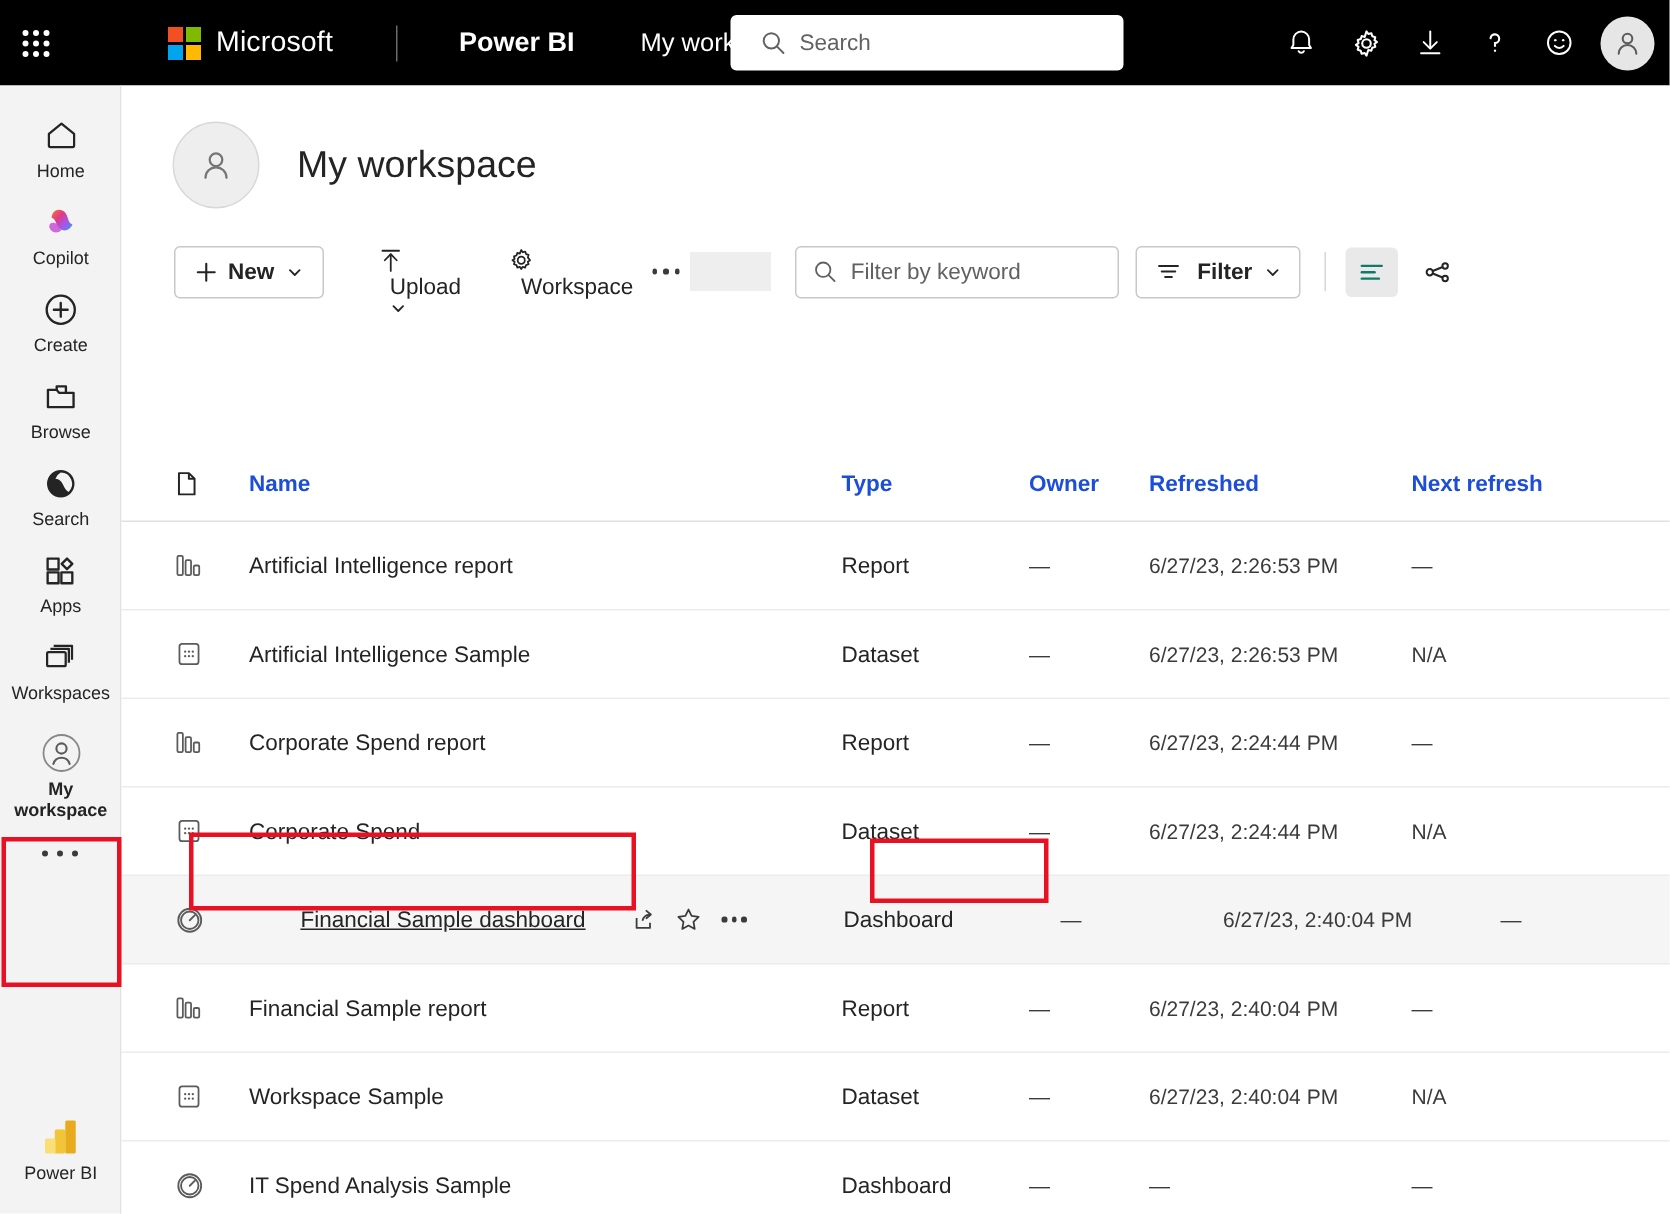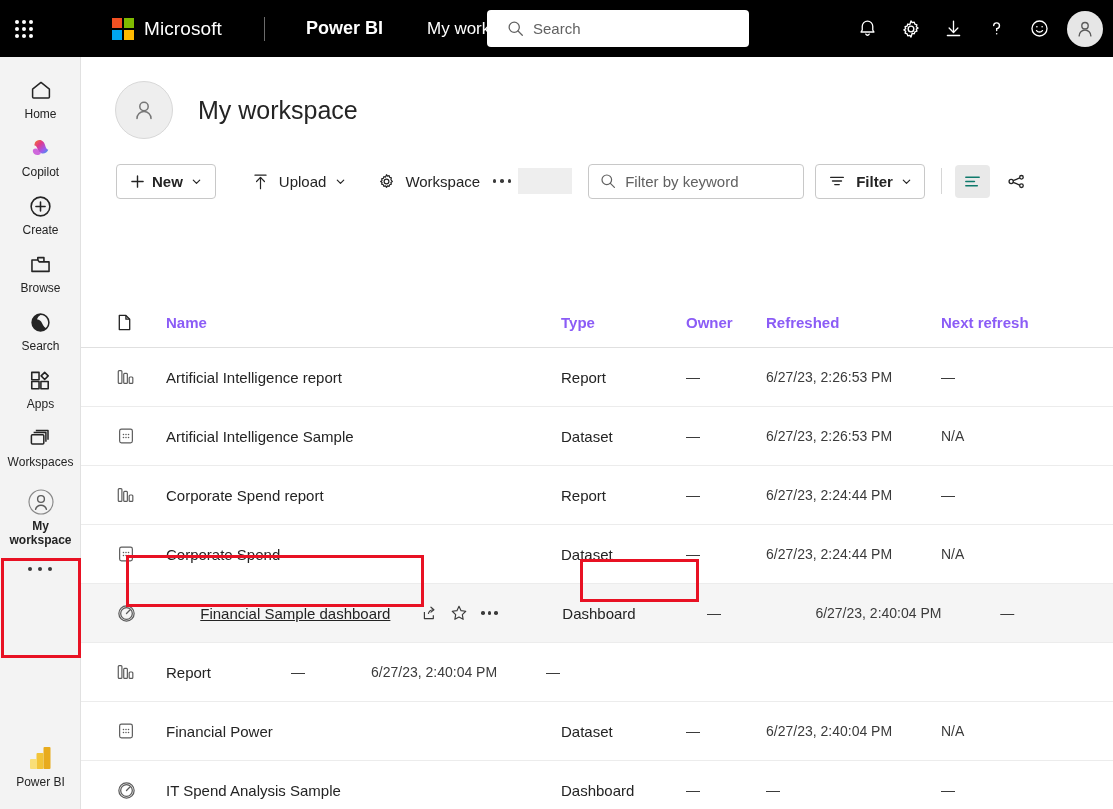--- a/index.html
+++ b/index.html
@@ -92,21 +92,21 @@
     display:flex; align-items:center; justify-content:center;
   }
   .ws-title { font-size:25px; color:#242424; margin-left:25px; }
 
   .toolbar { display:flex; align-items:center; padding:20px 0 0 35px; height:64px; }
   .btn-new {
     display:flex; align-items:center; height:35px; padding:0 13px;
     border:1px solid #c8c8c8; border-radius:4px; background:#ffffff; cursor:pointer;
   }
   .btn-new .lbl { font-size:15px; font-weight:bold; color:#242424; margin:0 8px 0 7px; }
-  .tb-btn { display:flex; align-items:center; height:34px; padding:0 8px; cursor:pointer; border-radius:4px; }
+  .tb-btn { display:flex; align-items:flex-start; height:34px; padding:0 8px; cursor:pointer; border-radius:4px;flex-direction:column; }
   .tb-btn .lbl { font-size:15px; color:#242424; margin-left:9px; }
   .tb-btn .caretsp { margin-left:9px; display:flex; align-items:center; }
   .tb-ellipsis { display:flex; align-items:center; justify-content:center; width:28px; height:32px; cursor:pointer; }
   .tb-ellipsis i { width:3.5px; height:3.5px; border-radius:50%; background:#3b3b3b; margin:0 2px; display:block; }
   .ghost-block { width:54px; height:26px; background:#eeeeee; margin-left:2px; }
 
   .filter-input {
     width:216px; height:35px; border:1px solid #c8c8c8; border-radius:4px; background:#ffffff;
     display:flex; align-items:center; padding-left:11px; cursor:text;
   }
@@ -131,21 +131,21 @@
   }
   .trow.head { height:50px; border-bottom:1px solid #e0e0e0; }
   .trow.hovered { background:#f5f5f5;gap:44px; }
   .c-icon { width:50px; display:flex; align-items:center; }
   .c-name { width:395px; display:flex; align-items:center; }
   .c-type { width:125px; }
   .c-owner { width:80px; }
   .c-refresh { width:175px; }
   .c-next { width:140px; }
 
-  .hdr-txt { font-size:15px; color:#8b5cf6; font-weight:bold; }
+  .hdr-txt { font-size:15px; color:#1d4ed8; font-weight:bold; }
   .cell-txt { font-size:15px; color:#242424; }
   .cell-sub { font-size:14px; color:#3b3b3b; }
   .name-txt { font-size:15px; color:#242424; }
   .name-txt.link { text-decoration:underline; cursor:pointer; }
 
   .row-actions { display:flex; align-items:center; margin-left:24px; }
   .act-btn { width:30px; height:28px; display:flex; align-items:center; justify-content:center; cursor:pointer; border-radius:3px; }
   .act-btn i.d { width:3.5px; height:3.5px; border-radius:50%; background:#3b3b3b; margin:0 1.5px; display:block; }
 
   
@@ -613,40 +613,43 @@
     </div>
 
     <div class="trow">
       <div class="c-icon">
         <svg width="20" height="20" viewBox="0 0 22 22" fill="none" stroke="#5b5b5b" stroke-width="1.3">
           <rect x="2.5" y="4" width="4" height="14" rx="1"></rect>
           <rect x="8.5" y="7" width="4" height="11" rx="1"></rect>
           <rect x="14.5" y="11" width="4" height="7" rx="1"></rect>
         </svg>
       </div>
+      <div class="c-name">
+          <span class="name-txt">Financial Sample report</span>
+        </div>
       <div class="c-type cell-txt">Report</div>
       <div class="c-owner cell-sub">—</div>
       <div class="c-refresh cell-sub">6/27/23, 2:40:04 PM</div>
       <div class="c-next cell-sub">—</div>
     </div>
 
     <div class="trow">
       <div class="c-icon">
         <svg width="20" height="20" viewBox="0 0 22 22" fill="none" stroke="#5b5b5b" stroke-width="1.3">
           <rect x="4" y="3.5" width="14" height="15" rx="2"></rect>
           <circle cx="8.2" cy="9.3" r="0.85" fill="#5b5b5b" stroke="none"></circle>
           <circle cx="11" cy="9.3" r="0.85" fill="#5b5b5b" stroke="none"></circle>
           <circle cx="13.8" cy="9.3" r="0.85" fill="#5b5b5b" stroke="none"></circle>
           <circle cx="8.2" cy="12.6" r="0.85" fill="#5b5b5b" stroke="none"></circle>
           <circle cx="11" cy="12.6" r="0.85" fill="#5b5b5b" stroke="none"></circle>
           <circle cx="13.8" cy="12.6" r="0.85" fill="#5b5b5b" stroke="none"></circle>
         </svg>
       </div>
       <div class="c-name">
-          <span class="name-txt">Financial Power</span>
+          <span class="name-txt">Workspace Sample</span>
         </div>
       <div class="c-type cell-txt">Dataset</div>
       <div class="c-owner cell-sub">—</div>
       <div class="c-refresh cell-sub">6/27/23, 2:40:04 PM</div>
       <div class="c-next cell-sub">N/A</div>
     </div>
 
     <div class="trow">
       <div class="c-icon">
         <svg width="21" height="21" viewBox="0 0 22 22" fill="none" stroke="#5b5b5b" stroke-width="1.3">

